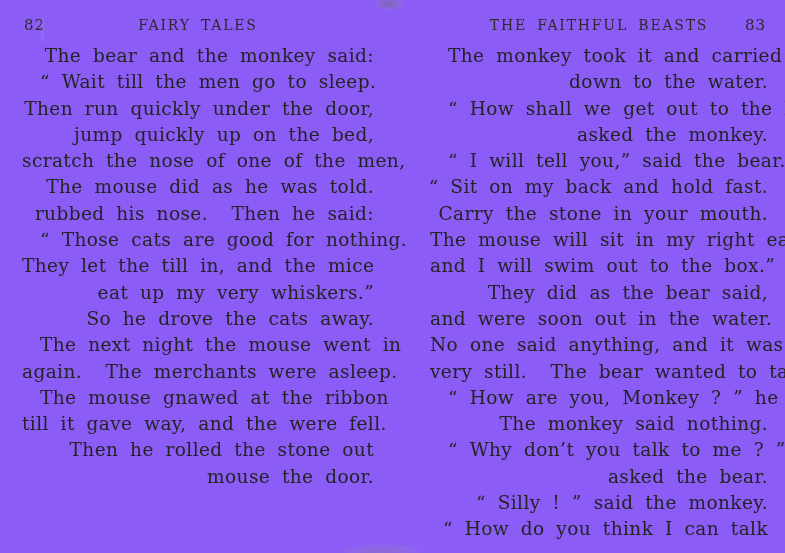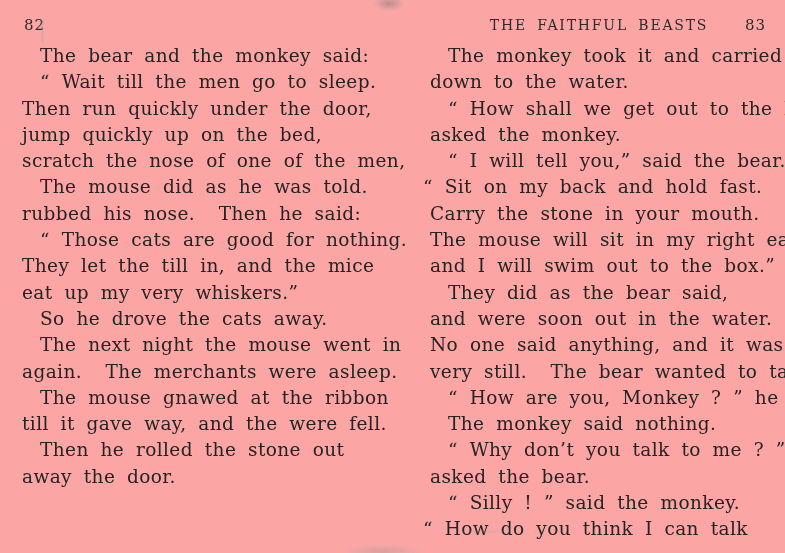--- a/index.html
+++ b/index.html
@@ -1,20 +1,20 @@
 <!DOCTYPE html>
 <html><head>
 <meta charset="utf-8">
 <style>
   html, body { margin: 0; padding: 0; background: #ffffff; }
   .spread {
     position: relative;
     width: 785px;
     height: 553px;
-    background: #fca5a5;
+    background: #8b5cf6;
     overflow: hidden;
     font-family: "DejaVu Serif", "Liberation Serif", serif;
     color: #262626;
   }
   .page {
     position: absolute;
     top: 0;
     height: 553px;
     box-sizing: border-box;
   }
@@ -54,20 +54,21 @@
 
   .body { margin-top: 1px; }
   .line {
     height: 26.3px;
     line-height: 26.3px;
     font-size: 18.5px;
     letter-spacing: 0.4px;
     word-spacing: 5.5px;
     white-space: pre;
     color: #242424;
+    text-align: right;
   }
   .line.indent { padding-left: 18px; }
   .line.hang   { margin-left: -7px; }
 
   
   .smudge { position: absolute; pointer-events: none; }
   .smudge.top {
     left: 374px; top: -4px; width: 30px; height: 15px;
     background: radial-gradient(ellipse at center, rgba(110,110,110,0.45) 0%, rgba(150,150,150,0.18) 55%, rgba(255,255,255,0) 75%);
     border-radius: 50%;
@@ -89,39 +90,40 @@
 </style>
 </head>
 <body>
 
 <div class="spread">
 
   <div class="page left">
     <div class="textblock">
       <div class="header">
         <span class="pagenum">82</span>
+        <span class="running">FAIRY TALES</span>
       </div>
       <div class="body">
           <div class="line indent">The bear and the monkey said:</div>
           <div class="line indent">“ Wait till the men go to sleep.</div>
           <div class="line">Then run quickly under the door,</div>
           <div class="line">jump quickly up on the bed,</div>
           <div class="line">scratch the nose of one of the men,</div>
           <div class="line indent">The mouse did as he was told.</div>
           <div class="line">rubbed his nose.  Then he said:</div>
           <div class="line indent">“ Those cats are good for nothing.</div>
           <div class="line">They let the till in, and the mice</div>
           <div class="line">eat up my very whiskers.”</div>
           <div class="line indent">So he drove the cats away.</div>
           <div class="line indent">The next night the mouse went in</div>
           <div class="line">again.  The merchants were asleep.</div>
           <div class="line indent">The mouse gnawed at the ribbon</div>
           <div class="line">till it gave way, and the were fell.</div>
           <div class="line indent">Then he rolled the stone out</div>
-          <div class="line">away the door.</div>
+          <div class="line">mouse the door.</div>
         </div>
     </div>
   </div>
 
   <div class="page right">
     <div class="textblock">
       <div class="header">
         <span class="running">THE FAITHFUL BEASTS</span>
         <span class="pagenum">83</span>
       </div>

